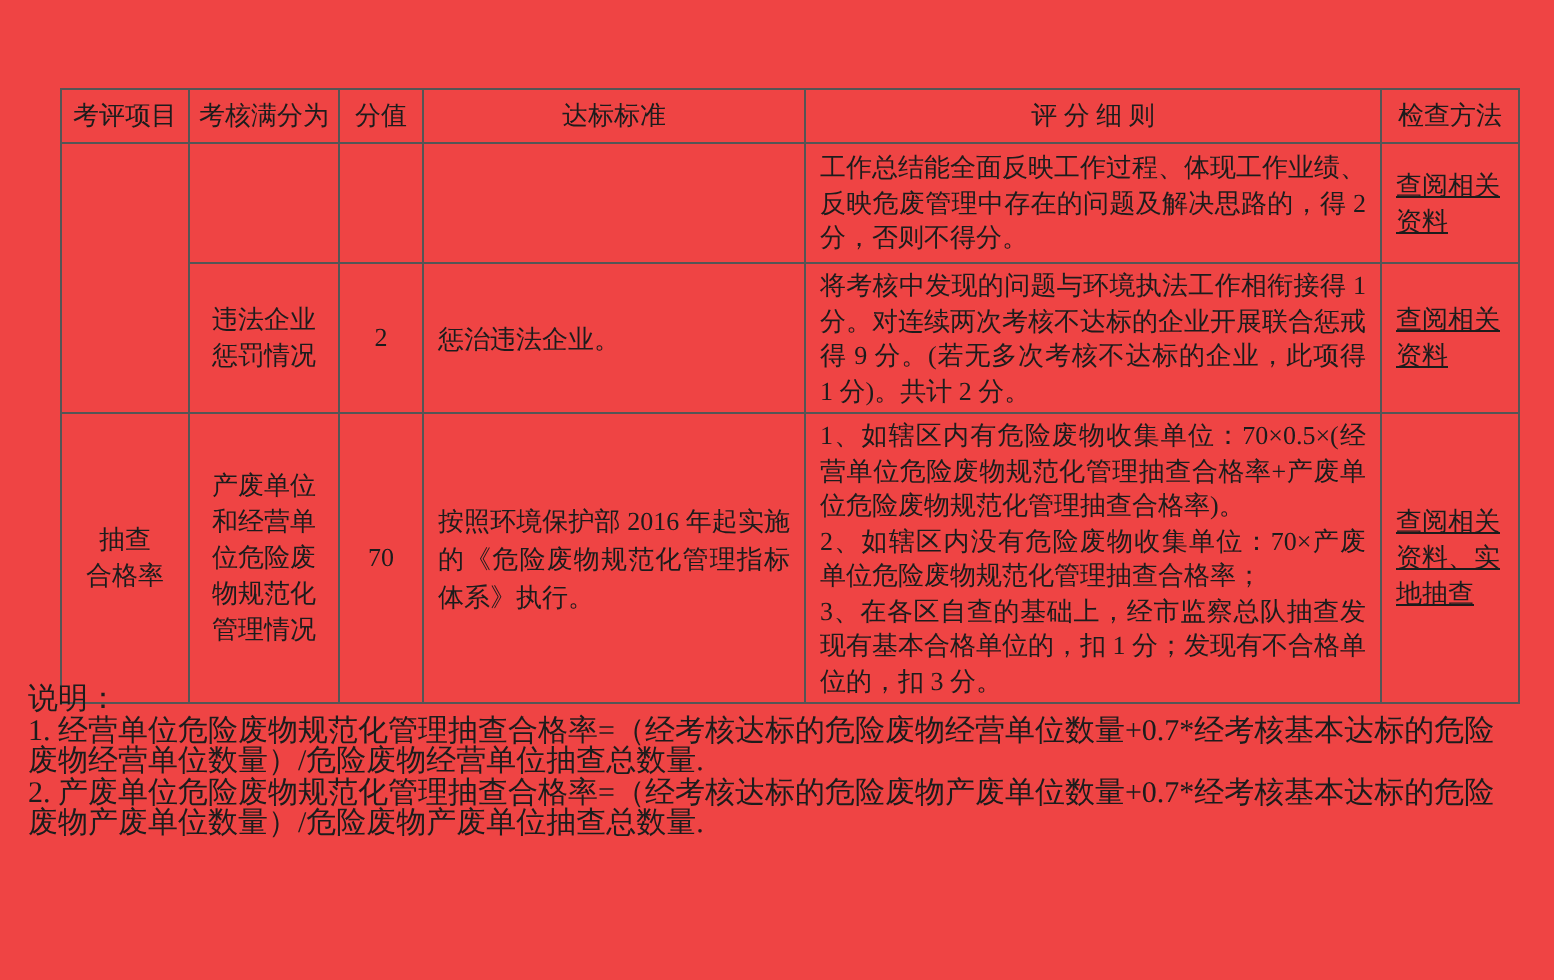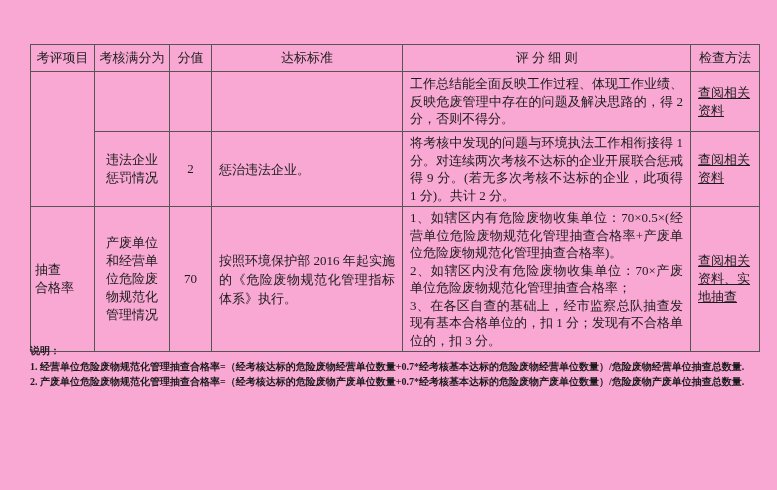--- a/index.html
+++ b/index.html
@@ -1,19 +1,19 @@
 <!DOCTYPE html>
 <html><head>
 <meta charset="utf-8">
 <style>
   html,body {margin:0; padding:0; background:#ffffff;}
   .page {
     position:relative;
     width:777px; height:490px;
-    background:#f9a8d4;
+    background:#ef4444;
     font-family:"Liberation Serif","DejaVu Serif",serif;
     color:#1c1c1c;
     overflow:hidden;
   }
   table.assessment {
     position:absolute; left:30px; top:44px;
     width:729px;
     border-collapse:collapse;
     table-layout:fixed;
   }
@@ -26,32 +26,32 @@
     word-break:break-all;
   }
   .assessment th {
     text-align:center;
     height:24px;
     padding:1px 2px;
   }
   tr.r1 {height:60px;}
   tr.r2 {height:72px;}
   tr.r3 {height:141px;}
-  .c-item   {padding:1px 4px;}
+  .c-item   {text-align:center; padding:1px 4px;}
   .c-content{text-align:center; padding:1px 9px; line-height:18px;margin-left:24px;}
   .c-score  {text-align:center; padding:1px 2px;}
   .c-standard{text-align:justify; padding:2px 7px; line-height:19px;}
   .c-rules  {text-align:justify; padding:2px 7px; line-height:17.5px;}
   .c-method {text-align:left; padding:2px 7px; line-height:18px; word-break:break-all;text-decoration:underline;}
   .pre {white-space:pre-line;}
   .notes {
-    position:absolute; left:30px; top:343px;
+    position:absolute; left:14px; top:343px;
     width:745px;
-    font-size:10px;
-    font-weight:bold;
+    font-size:15px;
+    font-weight:normal;
     line-height:15.6px;
     word-break:break-all;
   }
   .notes div {margin:0;}
 </style>
 </head>
 <body>
 
 <div class="page">
 

